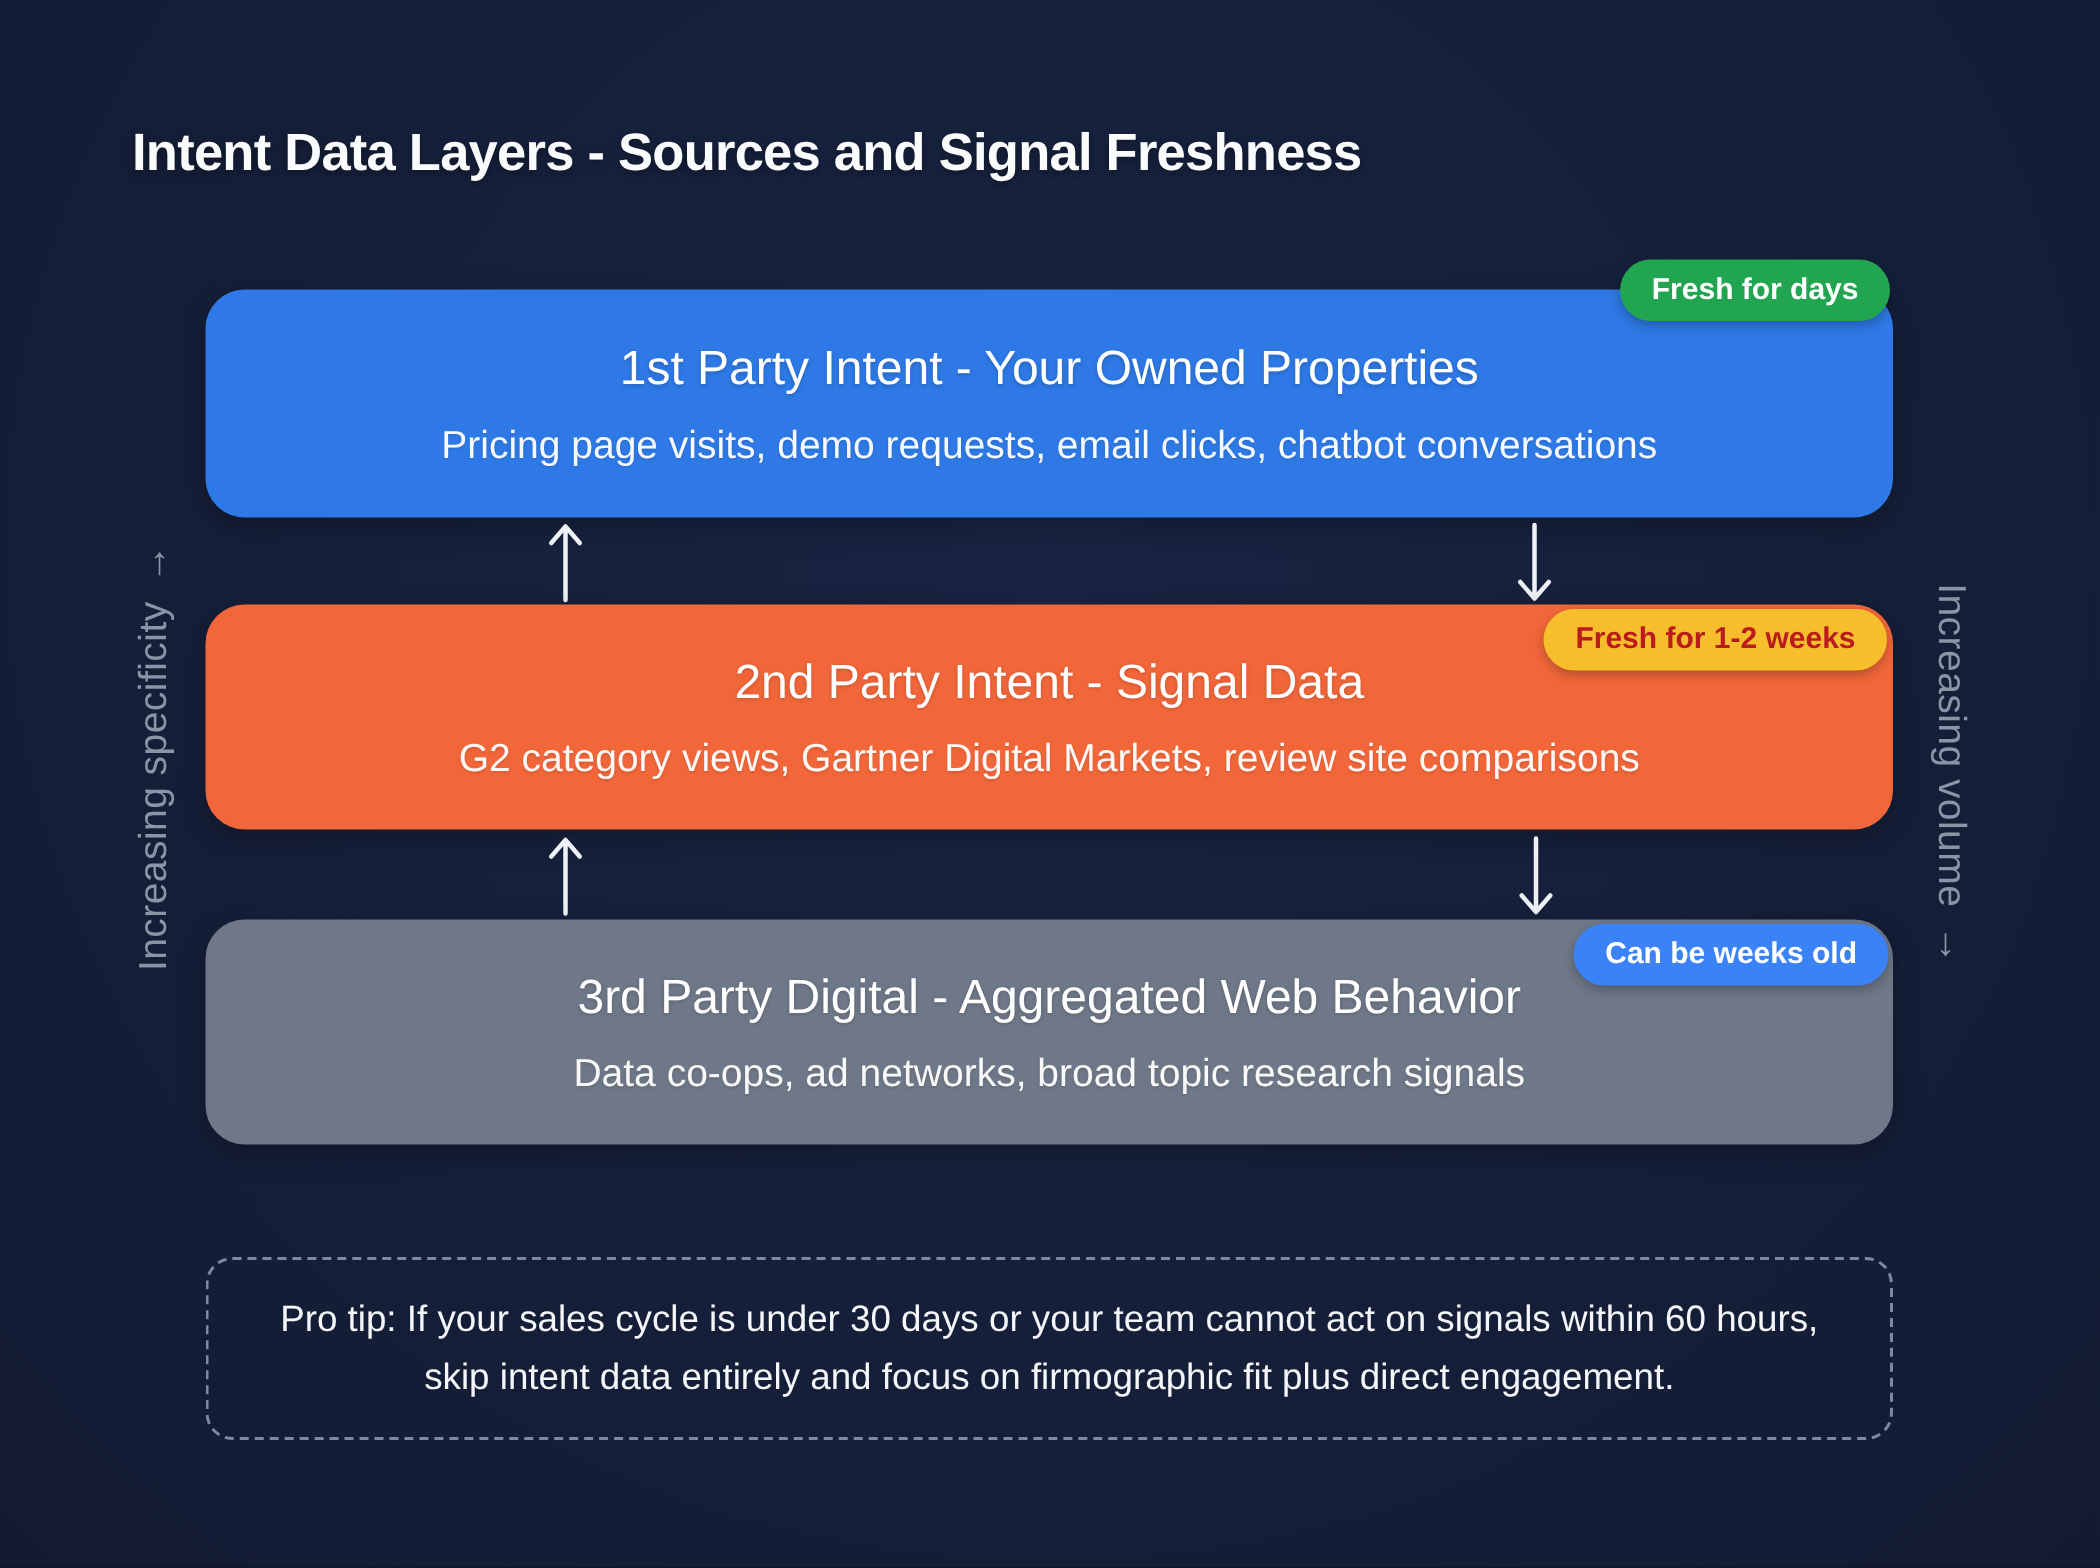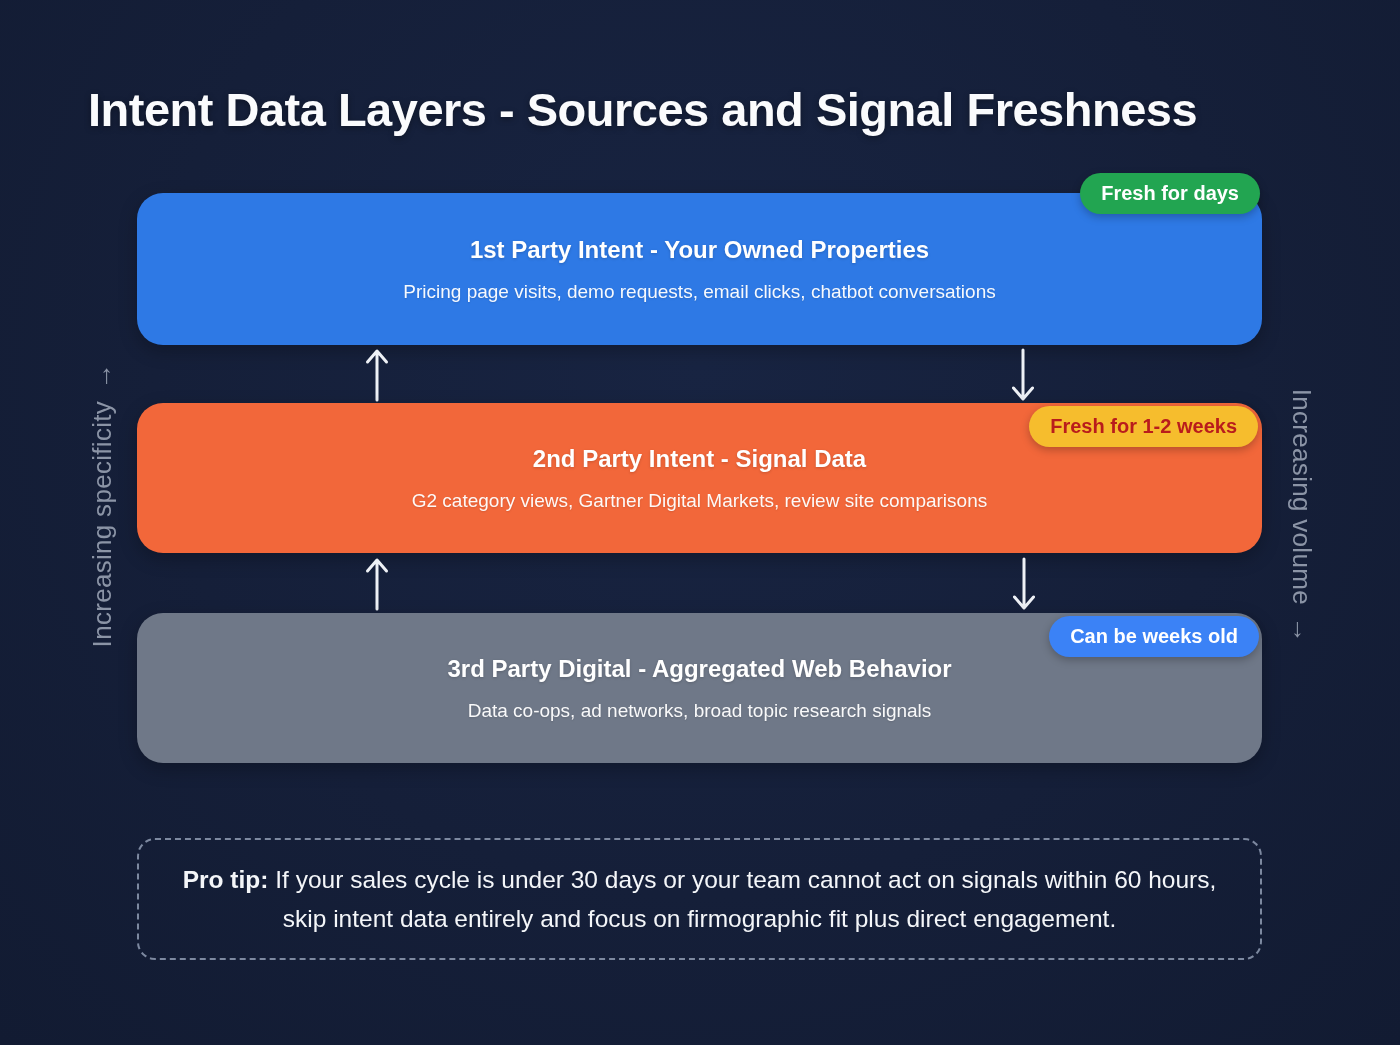--- a/index.html
+++ b/index.html
@@ -11,21 +11,21 @@
     width: 1400px;
     height: 1045px;
     background: radial-gradient(ellipse at 50% 35%, #182442 0%, #151f39 55%, #121b32 100%);
     overflow: hidden;
   }
 
   .page-title {
     position: absolute;
     left: 88px;
     top: 82px;
-    font-size: 47px;
+    font-size: 35px;
     font-weight: 700;
     letter-spacing: -0.5px;
     color: #fafbfd;
     white-space: nowrap;
     text-shadow: 0 2px 6px rgba(0,0,0,0.35);
   }
 
   .layer-card {
     position: absolute;
     left: 137px;
@@ -37,28 +37,28 @@
     align-items: center;
     justify-content: center;
     gap: 17px;
     box-shadow: 0 6px 18px rgba(0,0,0,0.25);
   }
   .layer-1 { top: 193px; }
   .layer-2 { top: 403px; height: 150px; }
   .layer-3 { top: 613px; height: 150px; }
 
   .layer-title {
-    font-size: 24px;
-    font-weight: 700;
+    font-size: 32px;
+    font-weight: 400;
     color: #ffffff;
     text-shadow: 0 1px 3px rgba(0,0,0,0.18);
     white-space: nowrap;
   }
   .layer-subtitle {
-    font-size: 19px;
+    font-size: 26px;
     font-weight: 400;
     color: rgba(255,255,255,0.96);
     text-shadow: 0 1px 2px rgba(0,0,0,0.12);
     white-space: nowrap;
   }
 
   .badge {
     position: absolute;
     height: 41px;
     line-height: 41px;
@@ -110,21 +110,21 @@
     justify-content: center;
     padding: 0 34px;
   }
   .pro-tip-text {
     font-size: 24.5px;
     line-height: 1.6;
     color: #f4f6f9;
     text-align: center;
     font-weight: 400;
   }
-  .pro-tip-text strong { font-weight: 700; }
+  .pro-tip-text strong { font-weight: 400; }
 </style>
 </head>
 <body>
 
 <div class="canvas">
 
   <div class="page-title">Intent Data Layers - Sources and Signal Freshness</div>
 
   <div class="layer-card layer-1" style="background-color: rgb(46, 121, 229);">
     <div class="layer-title">1st Party Intent - Your Owned Properties</div>

